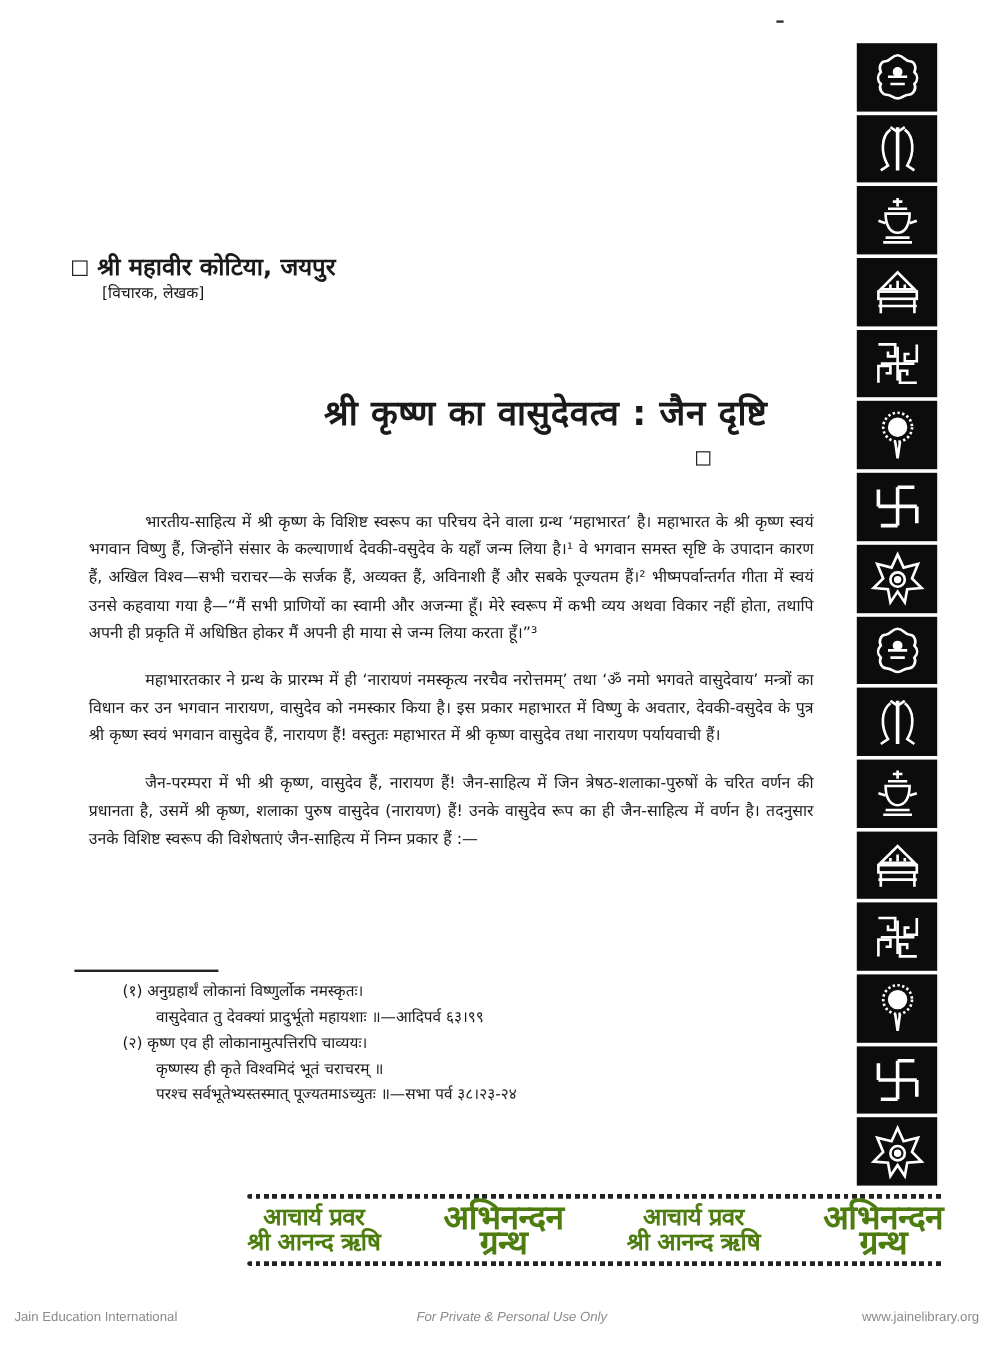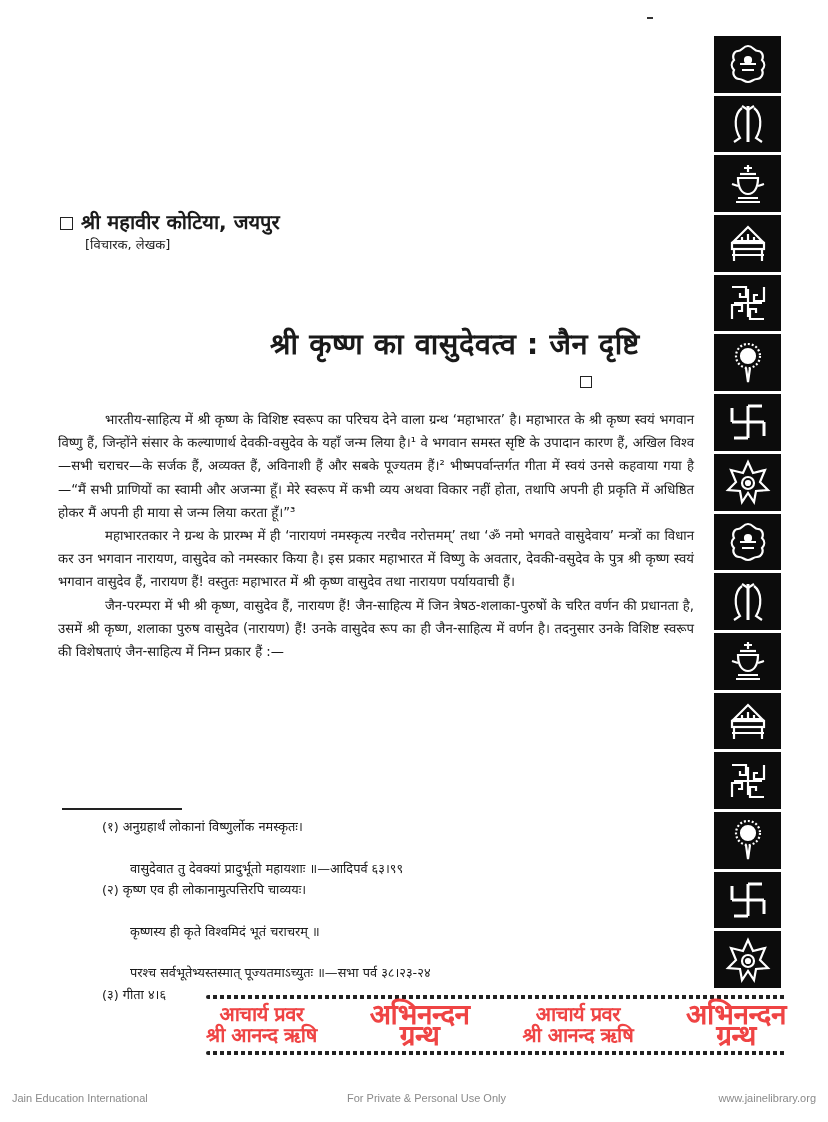--- a/index.html
+++ b/index.html
@@ -14,46 +14,46 @@
   .author { position:absolute; left:60px; top:212px; font-size:20px; font-weight:bold; line-height:20px; }
   .author .box { display:inline-block; width:11px; height:11px; border:1.5px solid #222; vertical-align:-1px; margin-right:8px; }
   .author-role { position:absolute; left:85px; top:236px; font-size:13px; line-height:18px; }
 
   
   .title { position:absolute; left:270px; top:312px; width:420px; font-size:29px; font-weight:bold; line-height:40px; letter-spacing:0.5px; white-space:nowrap;margin-top:12px; }
   .title-box { position:absolute; left:580px; top:376px; width:10px; height:10px; border:1.5px solid #222; }
 
   
   .body { position:absolute; left:58px; top:408px; width:636px; font-size:13.2px; line-height:23.2px; text-align:justify; }
-  .body p { margin:0; }
+  .body p { margin:16px; }
   .body .indent { text-indent:47px; }
 
   .rule { position:absolute; left:62px; top:808px; width:120px; height:1.5px; background:#222; }
 
   .notes { position:absolute; left:102px; top:816px; width:440px; font-size:12.8px; line-height:21.6px; }
   .notes .line { white-space:nowrap; }
-  .notes .sub { padding-left:28px;margin-top:20px; }
+  .notes .sub { padding-left:28px; }
 
   
   .strip { position:absolute; left:714px; top:36px; width:67px; height:952px; display:flex; flex-direction:column; gap:3px; }
   .tile { flex:1; background:#0c0c0c; display:flex; align-items:center; justify-content:center; }
   .tile svg { width:48px; height:48px; }
 
   
   .banner { position:absolute; left:206px; top:995px; width:580px; height:60px; }
   .banner .wave { position:absolute; left:0; right:0; height:4px;
     background: repeating-linear-gradient(90deg, #222 0 4px, transparent 4px 7px); border-radius:2px; }
   .banner .wave.top { top:0; } .banner .wave.bot { bottom:0; }
   .banner .inner { position:absolute; left:0; right:0; top:7px; bottom:7px; display:flex; align-items:center; justify-content:space-between; }
-  .bn { font-weight:bold; color:#ef4444; font-size:20px; line-height:21px; text-align:center; letter-spacing:-0.5px; }
+  .bn { font-weight:bold; color:#4d7c0f; font-size:20px; line-height:21px; text-align:center; letter-spacing:-0.5px; }
   .bn.big { font-size:28px; }
 
   
   .footer { position:absolute; top:1092px; font-family:"Liberation Sans", sans-serif; font-size:11px; color:#8a8a8a; }
-  .f-left { left:12px; } .f-mid { left:347px; } .f-right { right:12px; }
+  .f-left { left:12px; } .f-mid { left:347px;font-style:italic; } .f-right { right:12px; }
 </style>
 </head>
 <body>
 
 <div class="page-mark"></div>
 
 <div class="author">
   <span class="box"></span><span>श्री महावीर कोटिया, जयपुर</span>
 </div>
 <div class="author-role">[विचारक, लेखक]</div>
@@ -68,21 +68,20 @@
 </div>
 
 <div class="rule"></div>
 
 <div class="notes">
   <div class="line">(१) अनुग्रहार्थं लोकानां विष्णुर्लोक नमस्कृतः।</div>
   <div class="line sub">वासुदेवात तु देवक्यां प्रादुर्भूतो महायशाः ॥—आदिपर्व ६३।९९</div>
   <div class="line">(२) कृष्ण एव ही लोकानामुत्पत्तिरपि चाव्ययः।</div>
   <div class="line sub">कृष्णस्य ही कृते विश्वमिदं भूतं चराचरम् ॥</div>
   <div class="line sub">परश्च सर्वभूतेभ्यस्तस्मात् पूज्यतमाऽच्युतः ॥—सभा पर्व ३८।२३-२४</div>
-  <div class="line">(३) गीता ४।६</div>
 </div>
 
 <div class="strip">
 
   <div class="tile">
       <svg viewBox="0 0 48 48" fill="none" stroke="#fff" stroke-width="2.2">
         <path d="M24 6c5 0 6 5 10 5s6 5 4 9c3 3 3 7 0 10 2 4-1 9-5 9s-5 3-9 3-5-3-9-3-7-5-5-9c-3-3-3-7 0-10-2-4 0-9 4-9s5-5 10-5z"></path>
         <circle cx="24" cy="20" r="3" fill="#fff"></circle>
         <path d="M16 24h16M18 30h12"></path>
       </svg>

